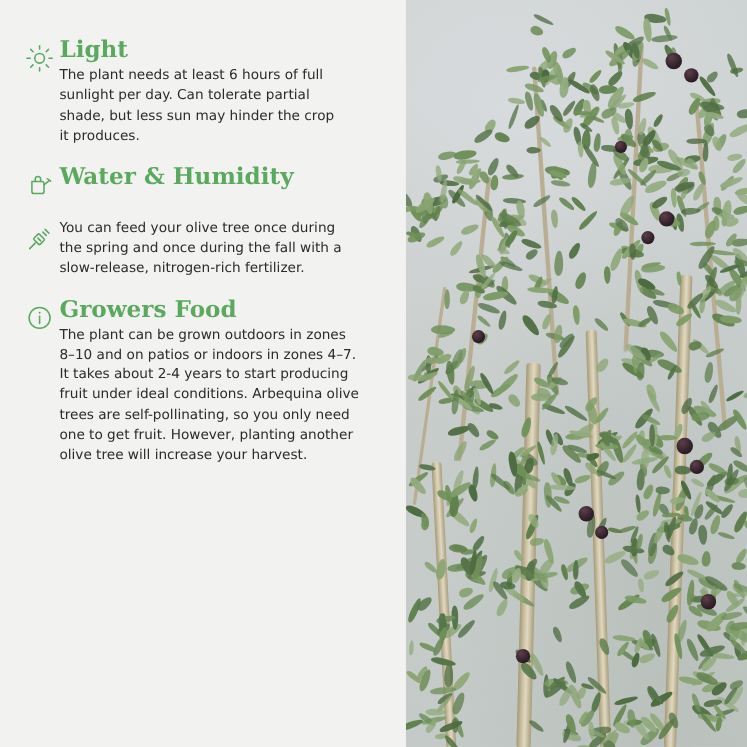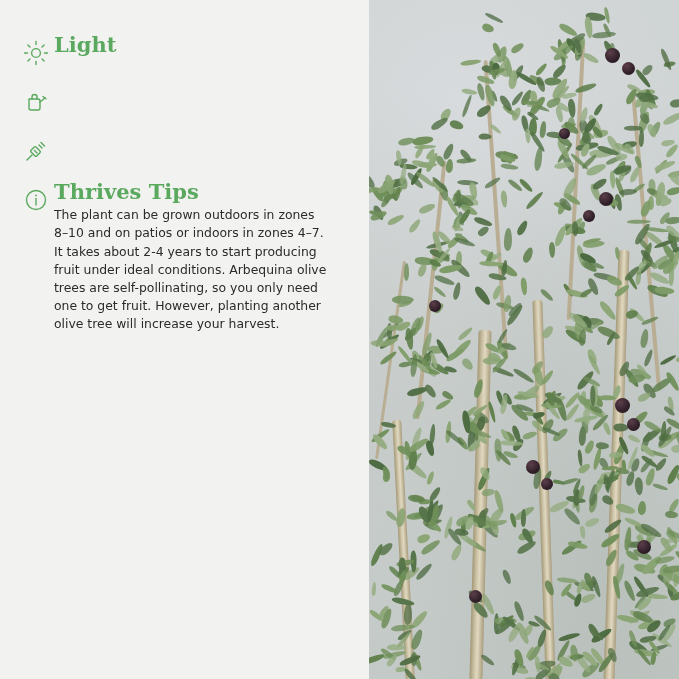--- a/index.html
+++ b/index.html
@@ -137,60 +137,68 @@
           <line x1="1.5" y1="13" x2="4.5" y2="13"></line>
           <line x1="21.5" y1="13" x2="24.5" y2="13"></line>
           <line x1="4.9" y1="4.9" x2="7" y2="7"></line>
           <line x1="19" y1="19" x2="21.1" y2="21.1"></line>
           <line x1="4.9" y1="21.1" x2="7" y2="19"></line>
           <line x1="19" y1="7" x2="21.1" y2="4.9"></line>
         </svg>
       </div>
       <div class="body-col">
         <div class="sec-title">Light</div>
+        <p class="sec-text">The plant needs at least 6 hours of full
+sunlight per day. Can tolerate partial
+shade, but less sun may hinder the crop
+it produces.</p>
       </div>
     </div>
 
     <div class="section">
       <div class="icon-col">
         <svg width="26" height="26" viewBox="0 0 26 26" fill="none" stroke="#5aa95e" stroke-width="1.4" stroke-linecap="round" stroke-linejoin="round">
           <path d="M6 10 h9 a2 2 0 0 1 2 2 v7 a2 2 0 0 1 -2 2 h-7 a2 2 0 0 1 -2 -2 z"></path>
           <path d="M17 13 l5 -4"></path>
           <path d="M20 7.5 l3 2.2"></path>
           <path d="M9 10 v-2 a2.5 2.5 0 0 1 5 0 v2"></path>
         </svg>
       </div>
       <div class="body-col">
+        <div class="sec-title">Water &amp; Humidity</div>
       </div>
     </div>
 
     <div class="section">
       <div class="icon-col">
         <svg width="26" height="26" viewBox="0 0 26 26" fill="none" stroke="#5aa95e" stroke-width="1.4" stroke-linecap="round" stroke-linejoin="round">
           <path d="M4 22 l5 -5"></path>
           <rect x="8.5" y="10" width="8" height="7" rx="1.2" transform="rotate(45 12.5 13.5)"></rect>
           <path d="M16 7 l3 3"></path>
           <path d="M18 4.5 l3.5 3.5"></path>
           <path d="M11.5 12.5 l2.5 2.5"></path>
         </svg>
       </div>
       <div class="body-col">
+        <p class="sec-text">You can feed your olive tree once during
+the spring and once during the fall with a
+slow-release, nitrogen-rich fertilizer.</p>
       </div>
     </div>
 
     <div class="section">
       <div class="icon-col">
         <svg width="26" height="26" viewBox="0 0 26 26" fill="none" stroke="#5aa95e" stroke-width="1.4" stroke-linecap="round">
           <circle cx="13" cy="13" r="9.5"></circle>
           <line x1="13" y1="11.5" x2="13" y2="18"></line>
           <circle cx="13" cy="8.4" r="0.9" fill="#5aa95e" stroke="none"></circle>
         </svg>
       </div>
       <div class="body-col">
-        <div class="sec-title">Thrives Tips</div>
+        <div class="sec-title">Growers Food</div>
         <p class="sec-text">The plant can be grown outdoors in zones
 8–10 and on patios or indoors in zones 4–7.
 It takes about 2-4 years to start producing
 fruit under ideal conditions. Arbequina olive
 trees are self-pollinating, so you only need
 one to get fruit. However, planting another
 olive tree will increase your harvest.</p>
       </div>
     </div>
 

